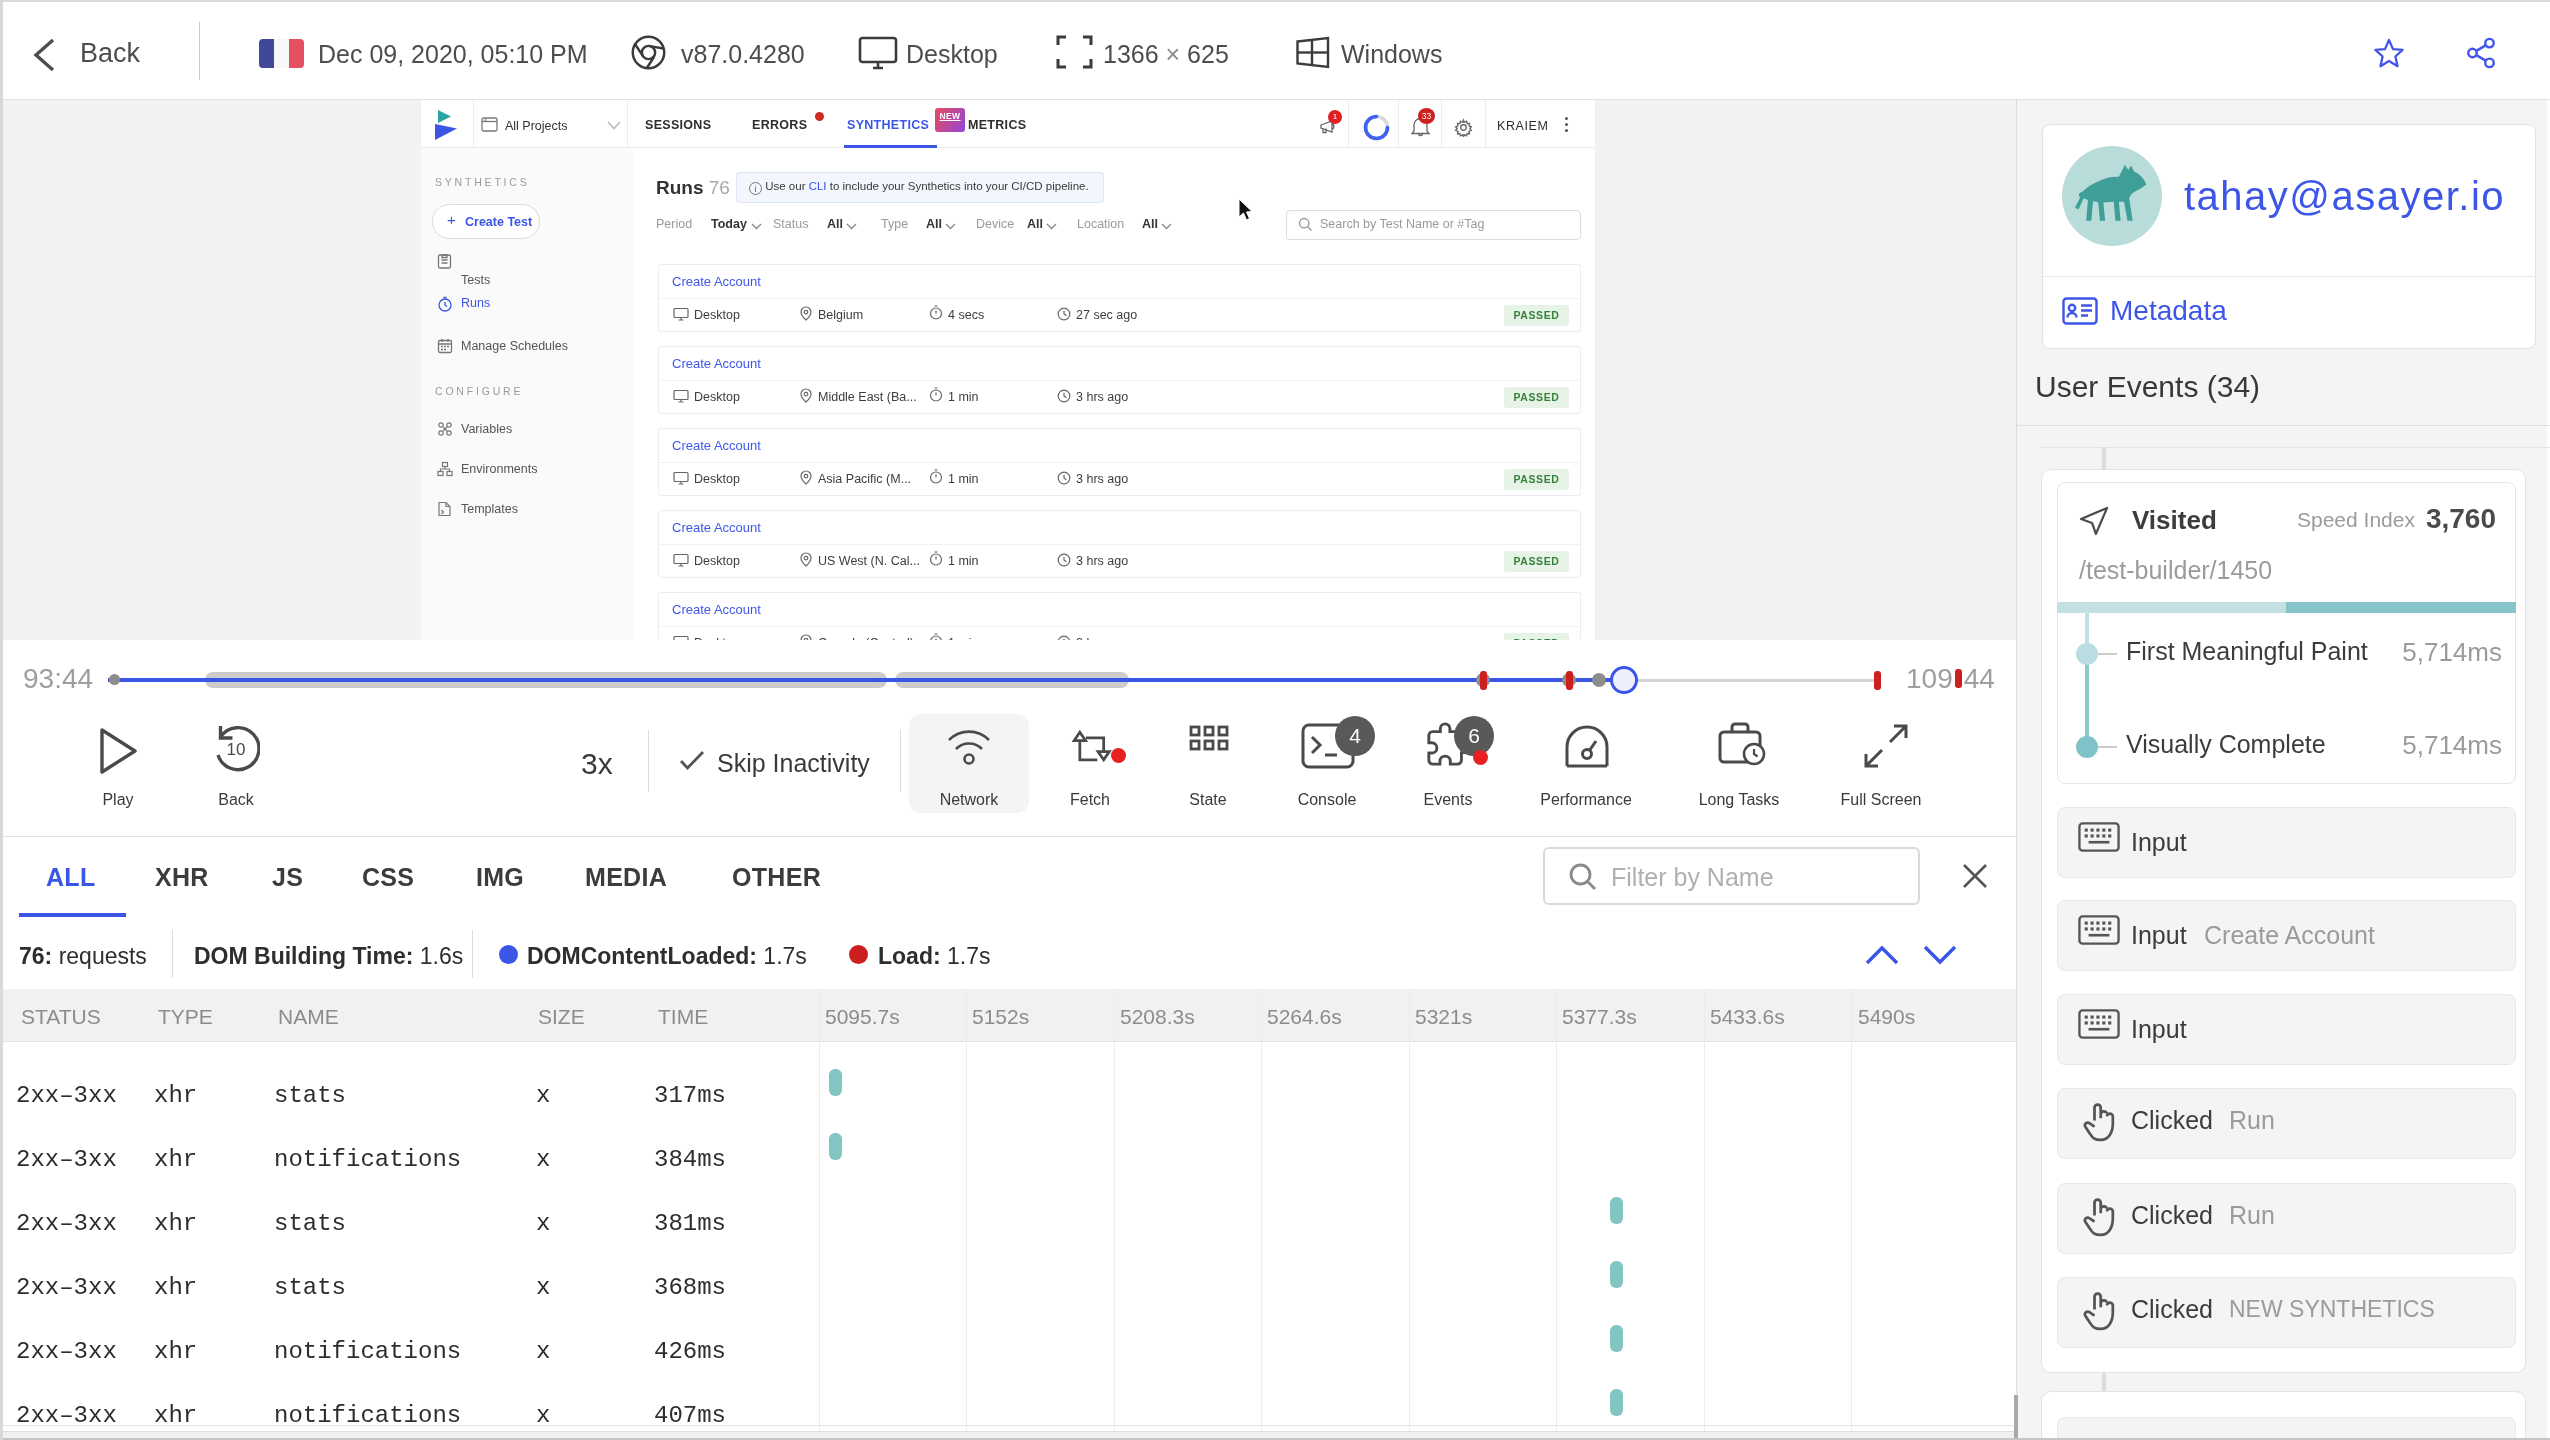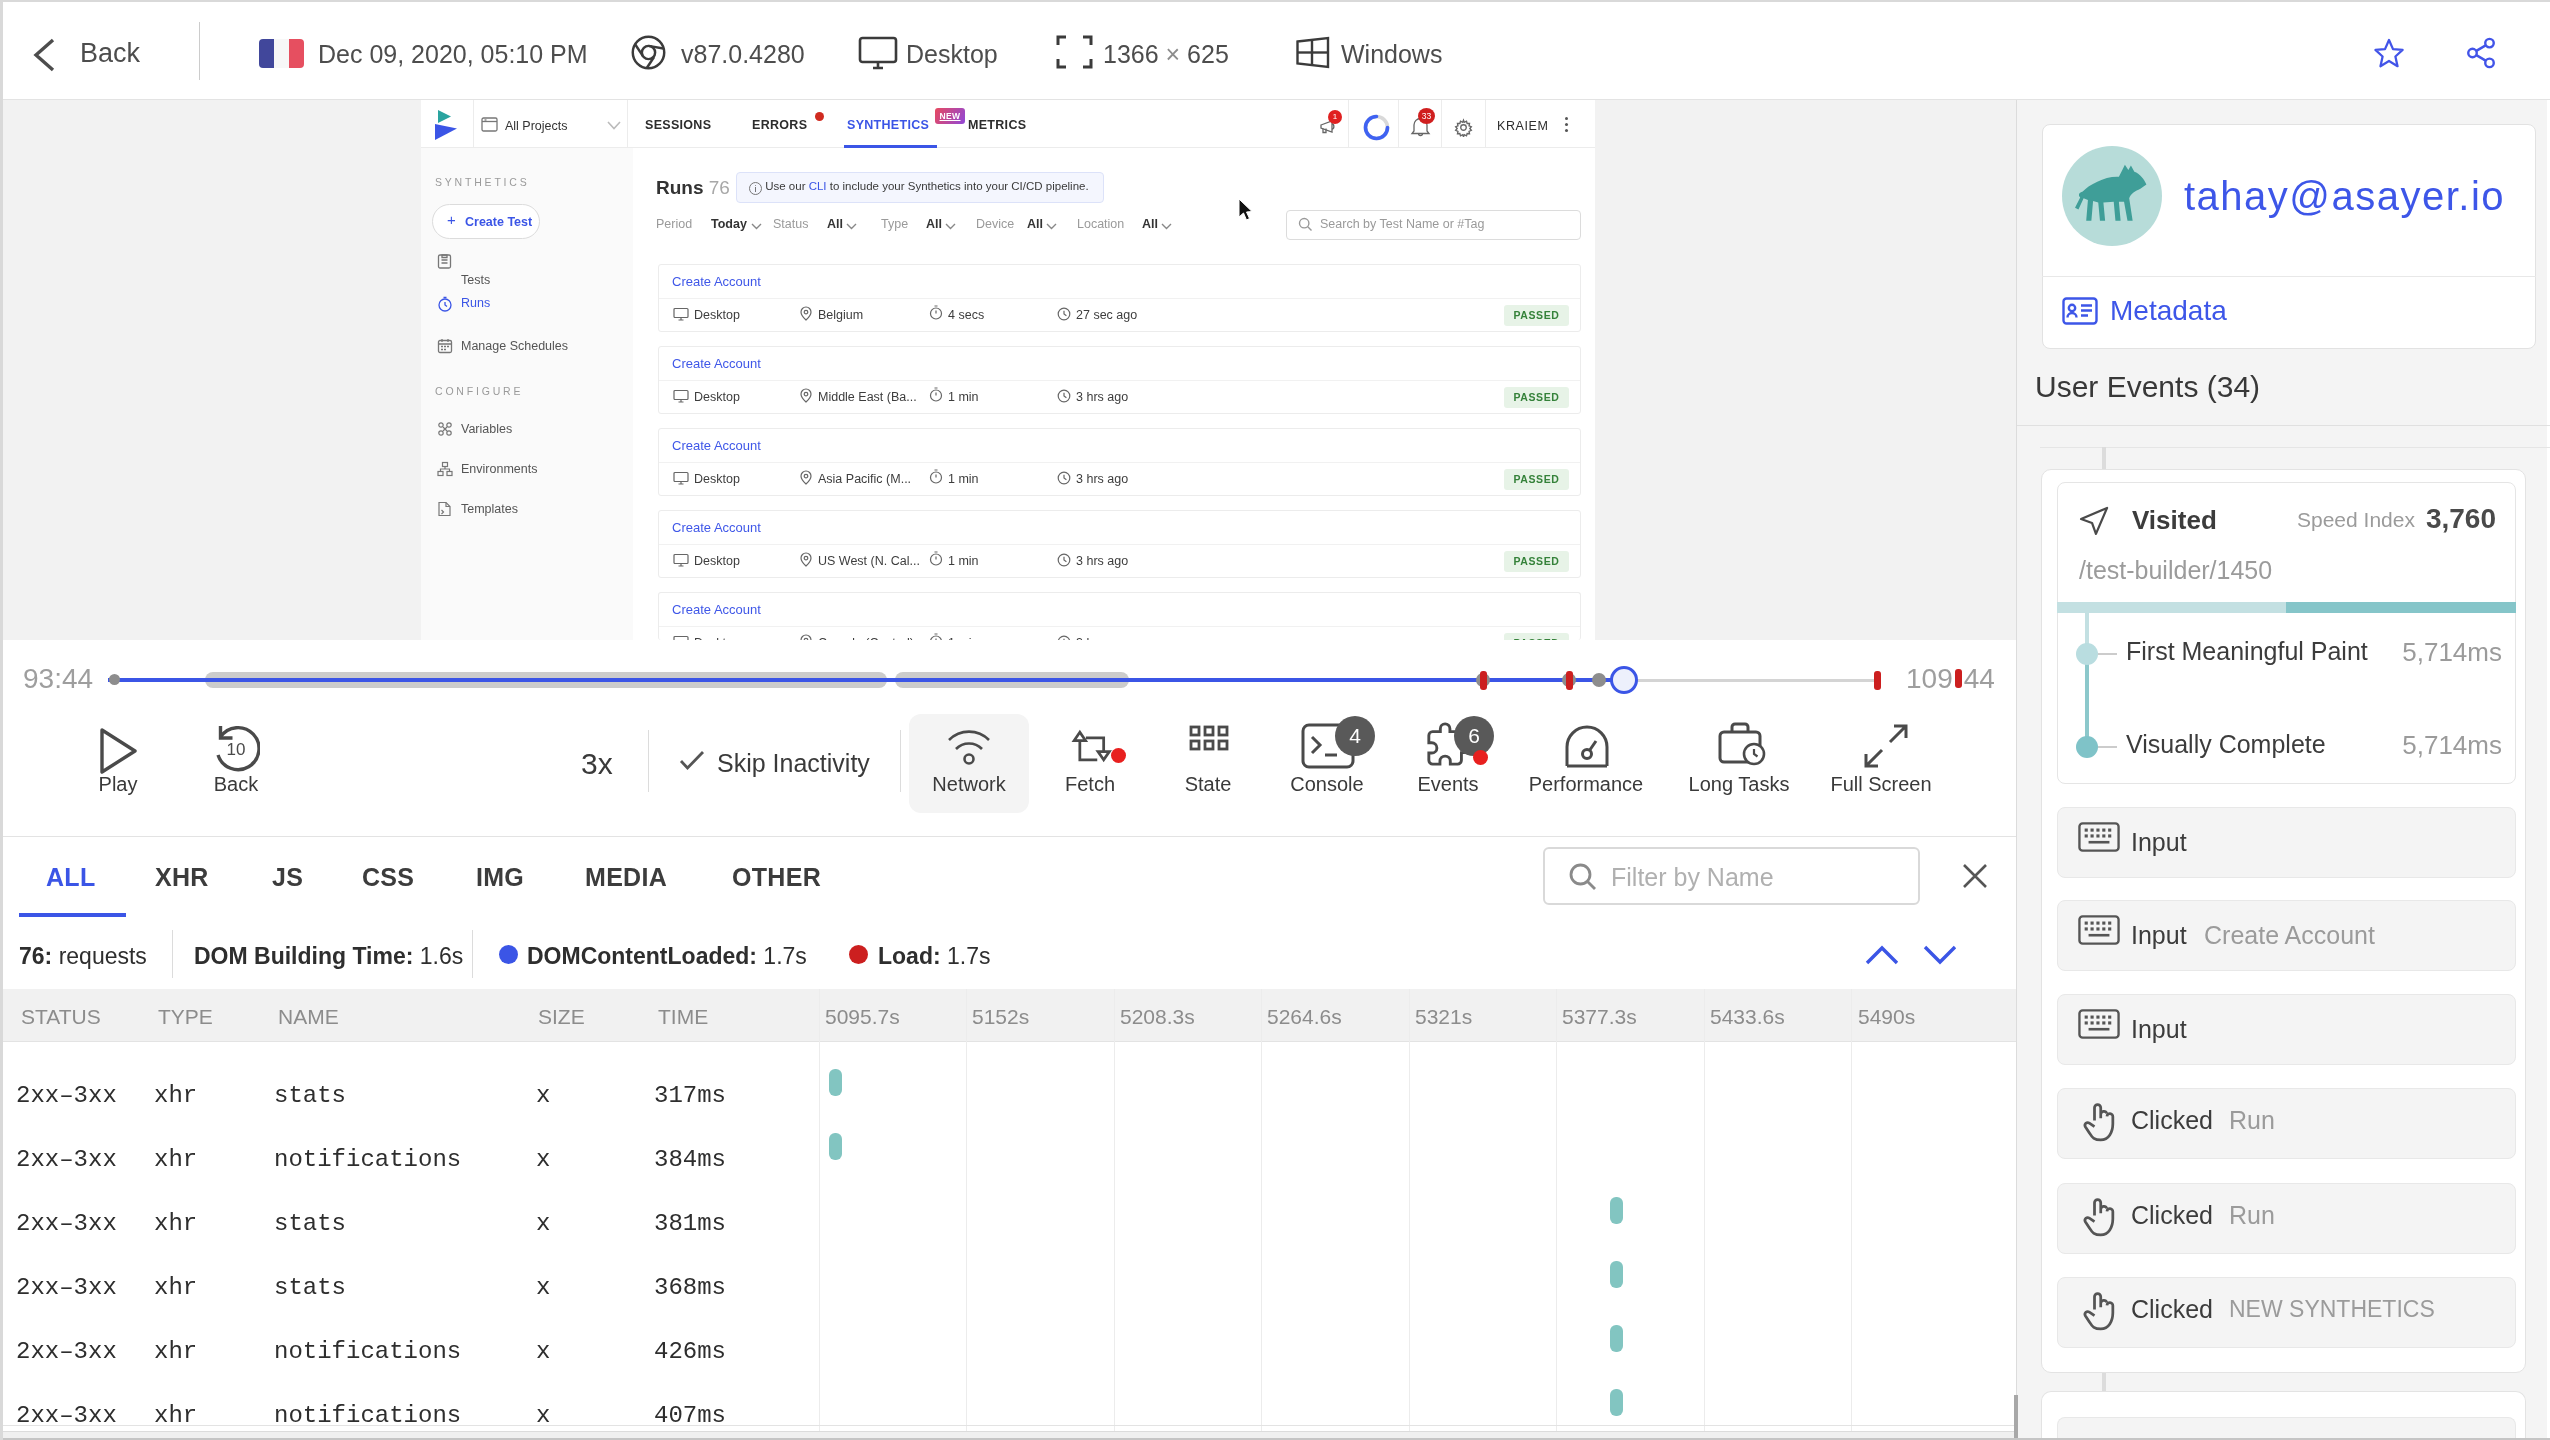--- a/index.html
+++ b/index.html
@@ -17,21 +17,21 @@
   .ca { position:absolute; left:13px; top:9px; font-size:13px; color:#3f57e8; }
   .cdiv { position:absolute; left:0; top:33px; width:100%; height:1px; background:#f1f1f1; }
   .rtx { position:absolute; top:43px; font-size:12.5px; color:#3d3d3d; }
   .rdt { position:absolute; left:14px; top:42px; width:16px; height:14px; }
   .rpin { position:absolute; left:141px; top:41px; width:12px; height:15px; }
   .rsw { position:absolute; left:270px; top:40px; width:14px; height:15px; }
   .rck { position:absolute; left:398px; top:42px; width:14px; height:14px; }
   .pbadge { position:absolute; left:845px; top:40px; width:65px; height:21px; background:#e7f3e7; color:#35823a; font-size:10.5px; font-weight:bold; letter-spacing:.6px; text-align:center; line-height:21px; border-radius:3px; }
   
   #player { position:absolute; left:0; top:638px; width:2013px; height:802px; background:#fff; }
-  .ctl-lb { position:absolute; font-size:20px; color:#3a3a3a; text-align:center; width:160px; white-space:nowrap; }
+  .ctl-lb { position:absolute; font-size:16px; color:#3a3a3a; text-align:center; width:160px; white-space:nowrap;margin-top:18px; }
   .tab { position:absolute; top:223px; font-size:25px; font-weight:bold; color:#3c3c3c; letter-spacing:.3px; }
   .th { position:absolute; top:365px; font-size:21px; color:#8c8c8c; }
   .vln { position:absolute; top:349px; width:1px; height:442px; background:#ececec; }
   .trw { position:absolute; left:0; top:0; width:2013px; height:64px; font-family:"Liberation Mono", monospace; font-size:24px; color:#2e2e2e; }
   .trw span { position:absolute; top:14px; }
   .c1 { left:13px; } .c2 { left:151px; } .c3 { left:271px; } .c4 { left:533px; } .c5 { left:651px; }
   .bar { position:absolute; width:13px; height:27px; border-radius:6px; background:#82c5c1; }
   
   #sidebar { position:absolute; left:2013px; top:98px; width:537px; height:1342px; background:#f4f4f4; border-left:1px solid #dcdcdc; }
   .erow { position:absolute; left:40px; width:459px; height:71px; background:#f4f4f4; border:1px solid #e8e8e8; border-radius:8px; }
@@ -120,21 +120,21 @@
     <div class="abs" style="left:84px;top:19px;font-size:12.5px;color:#333;">All Projects</div>
     <svg class="abs" style="left:186px;top:21px;" width="14" height="9" viewBox="0 0 14 9">
           <polyline points="1,1 7,7.5 13,1" fill="none" stroke="#bbb" stroke-width="1.6"></polyline>
         </svg>
     <div class="abs" style="left:206px;top:0;width:1px;height:48px;background:#ececec;"></div>
     <div class="abs" style="left:224px;top:18px;font-size:12.5px;font-weight:bold;color:#2d2d2d;letter-spacing:.3px;">SESSIONS</div>
     <div class="abs" style="left:331px;top:18px;font-size:12.5px;font-weight:bold;color:#2d2d2d;letter-spacing:.3px;">ERRORS</div>
     <div class="abs" style="left:394px;top:12px;width:9px;height:9px;border-radius:50%;background:#d02b20;"></div>
     <div class="abs" style="left:426px;top:18px;font-size:12.5px;font-weight:bold;color:#3b55e6;letter-spacing:.3px;">SYNTHETICS</div>
     <div class="abs" style="left:423px;top:45px;width:93px;height:3px;background:#3b55e6;"></div>
-    <div class="abs" style="left:514px;top:8px;width:30px;height:16px;border-radius:3px;background:linear-gradient(120deg,#e8495f,#9048d8);color:#fff;font-size:8.5px;font-weight:bold;text-align:center;line-height:16px;letter-spacing:.4px;text-decoration:underline;">NEW</div>
+    <div class="abs" style="left:514px;top:8px;width:30px;height:24px;border-radius:3px;background:linear-gradient(120deg,#e8495f,#9048d8);color:#fff;font-size:8.5px;font-weight:bold;text-align:center;line-height:16px;letter-spacing:.4px;text-decoration:underline;">NEW</div>
     <div class="abs" style="left:547px;top:18px;font-size:12.5px;font-weight:bold;color:#2d2d2d;letter-spacing:.3px;text-align:right;">METRICS</div>
     <div class="abs" style="left:927px;top:0;width:1px;height:48px;background:#ececec;"></div>
     <div class="abs" style="left:977px;top:0;width:1px;height:48px;background:#ececec;"></div>
     <div class="abs" style="left:1020px;top:0;width:1px;height:48px;background:#ececec;"></div>
     <div class="abs" style="left:1064px;top:0;width:1px;height:48px;background:#ececec;"></div>
     <svg class="abs" style="left:898px;top:19px;" width="19" height="17" viewBox="0 0 19 17">
           <g fill="none" stroke="#666" stroke-width="1.3">
             <path d="M2 6 L13 2 V13 L2 9 Z"></path>
             <path d="M13 5 c2.5 0 2.5 5 0 5"></path>
             <path d="M4 9.5 v4 h3 v-4"></path>

